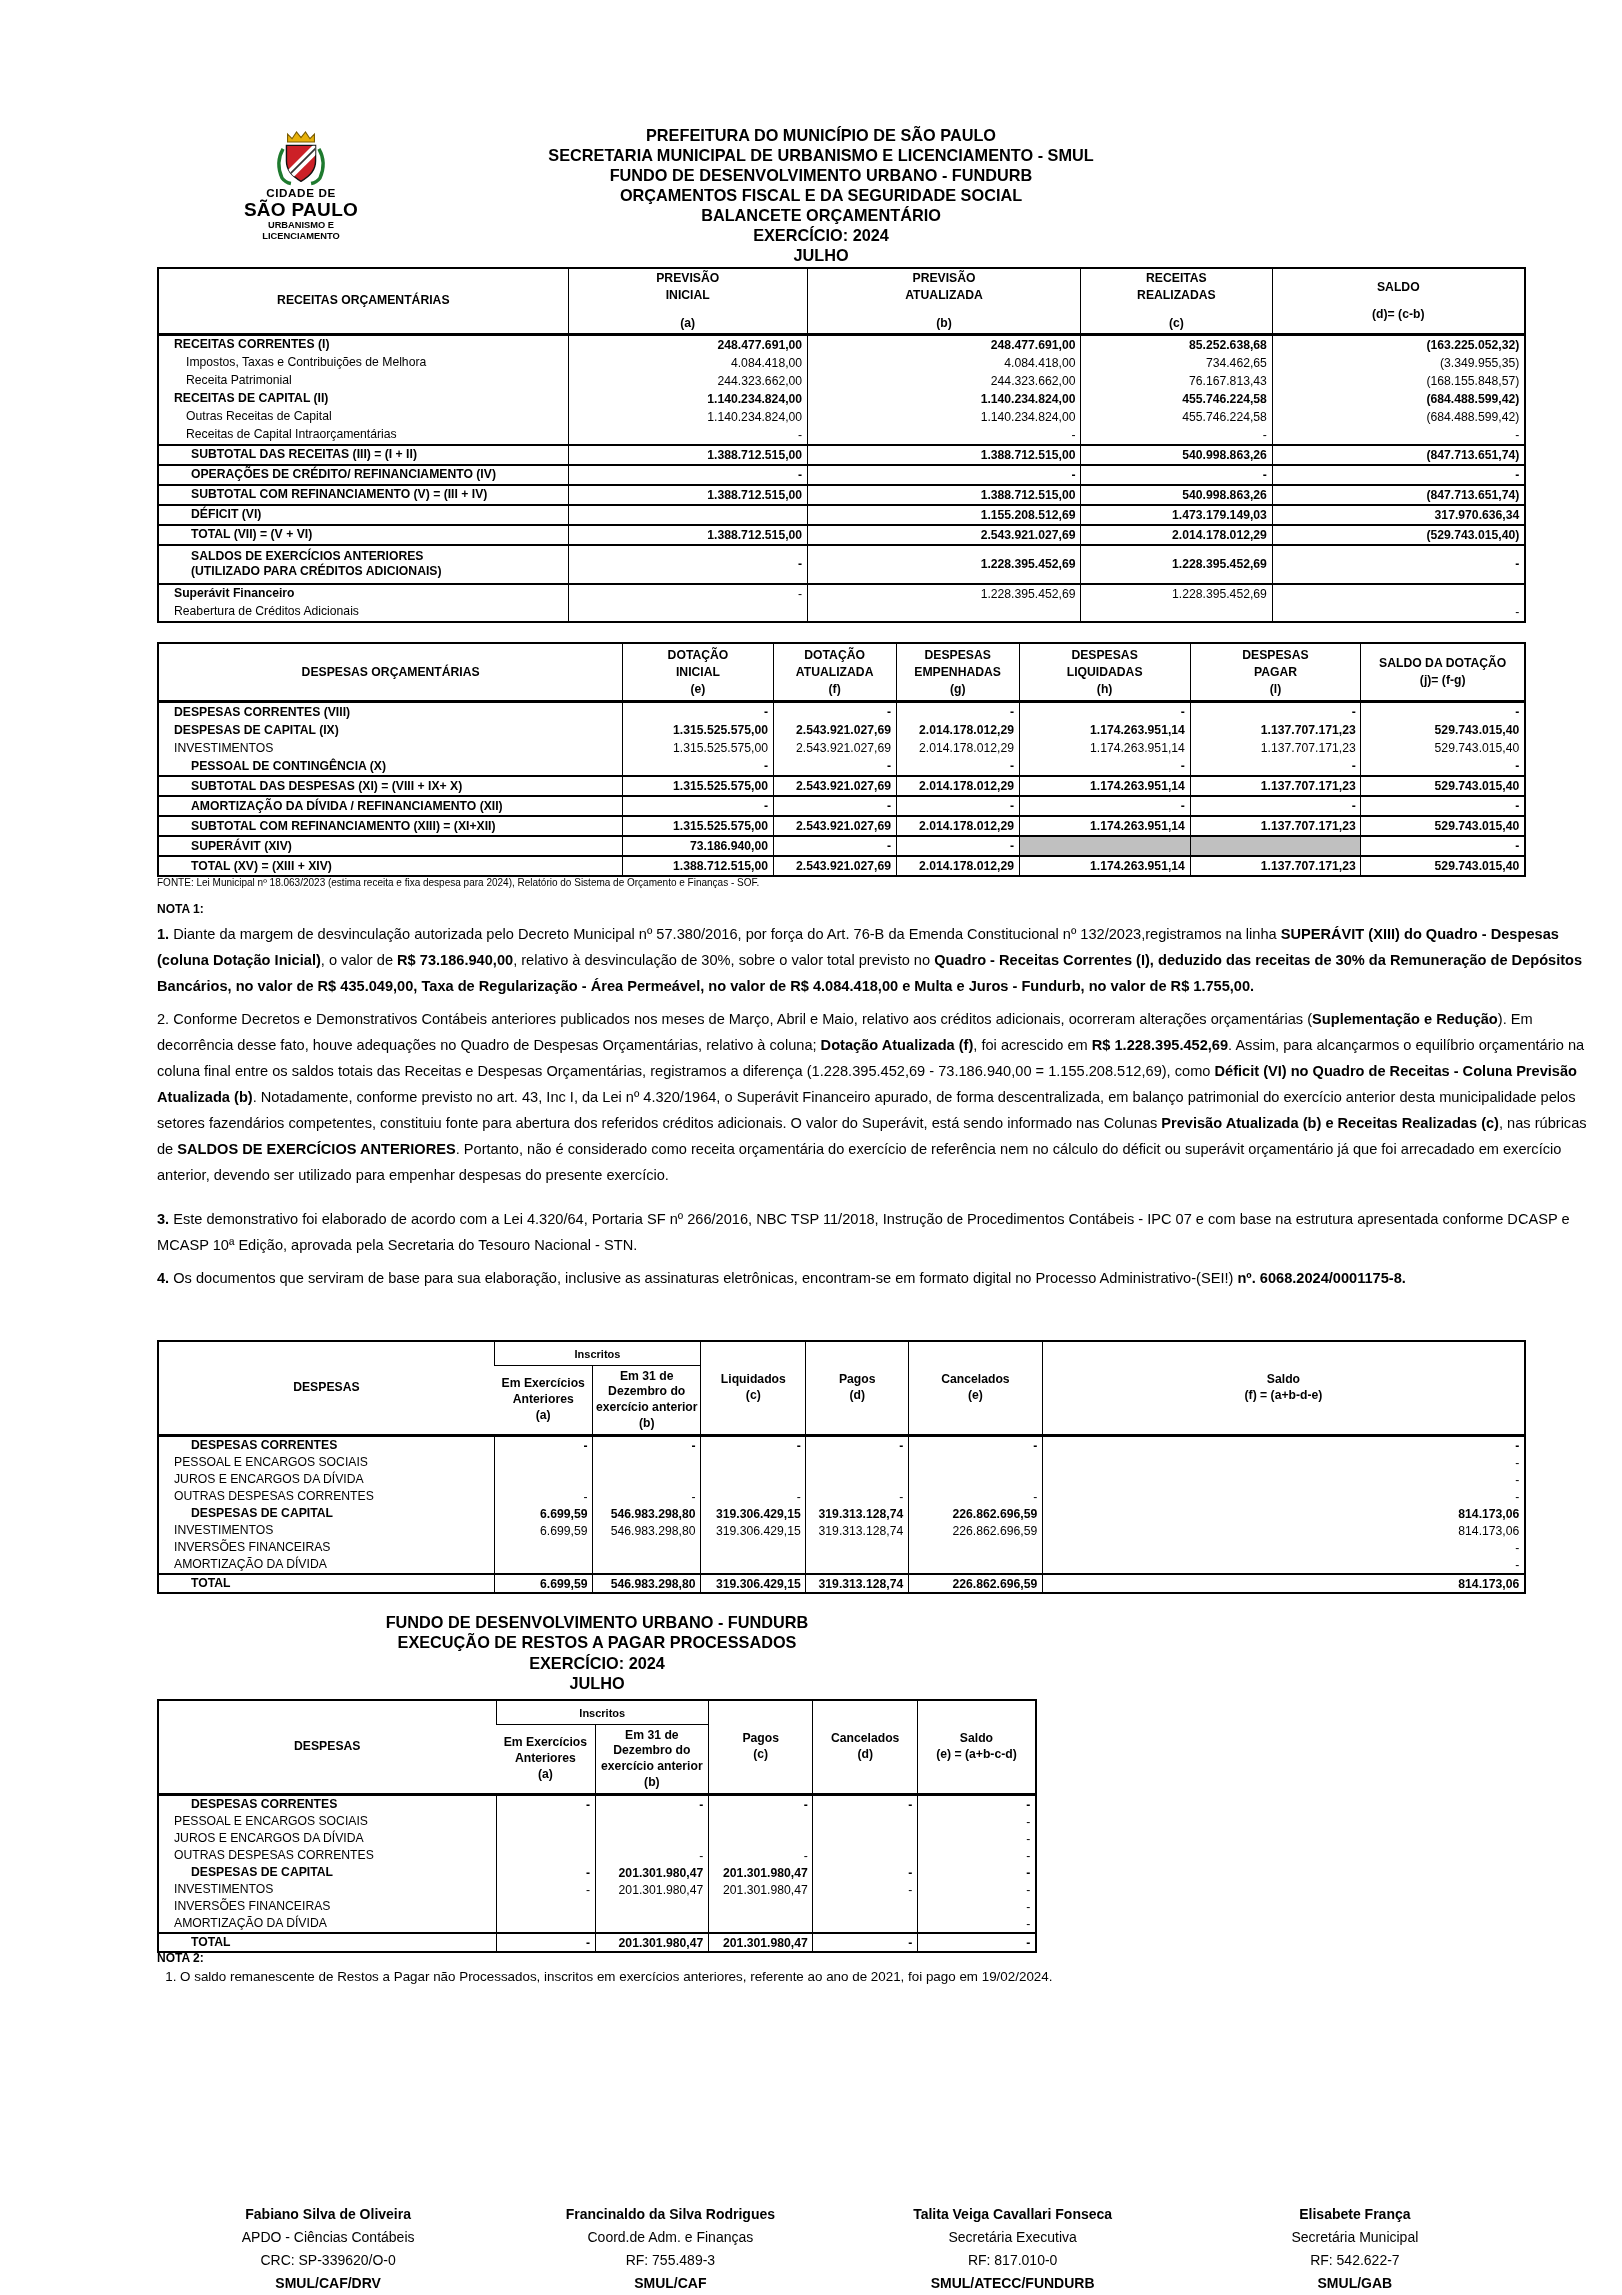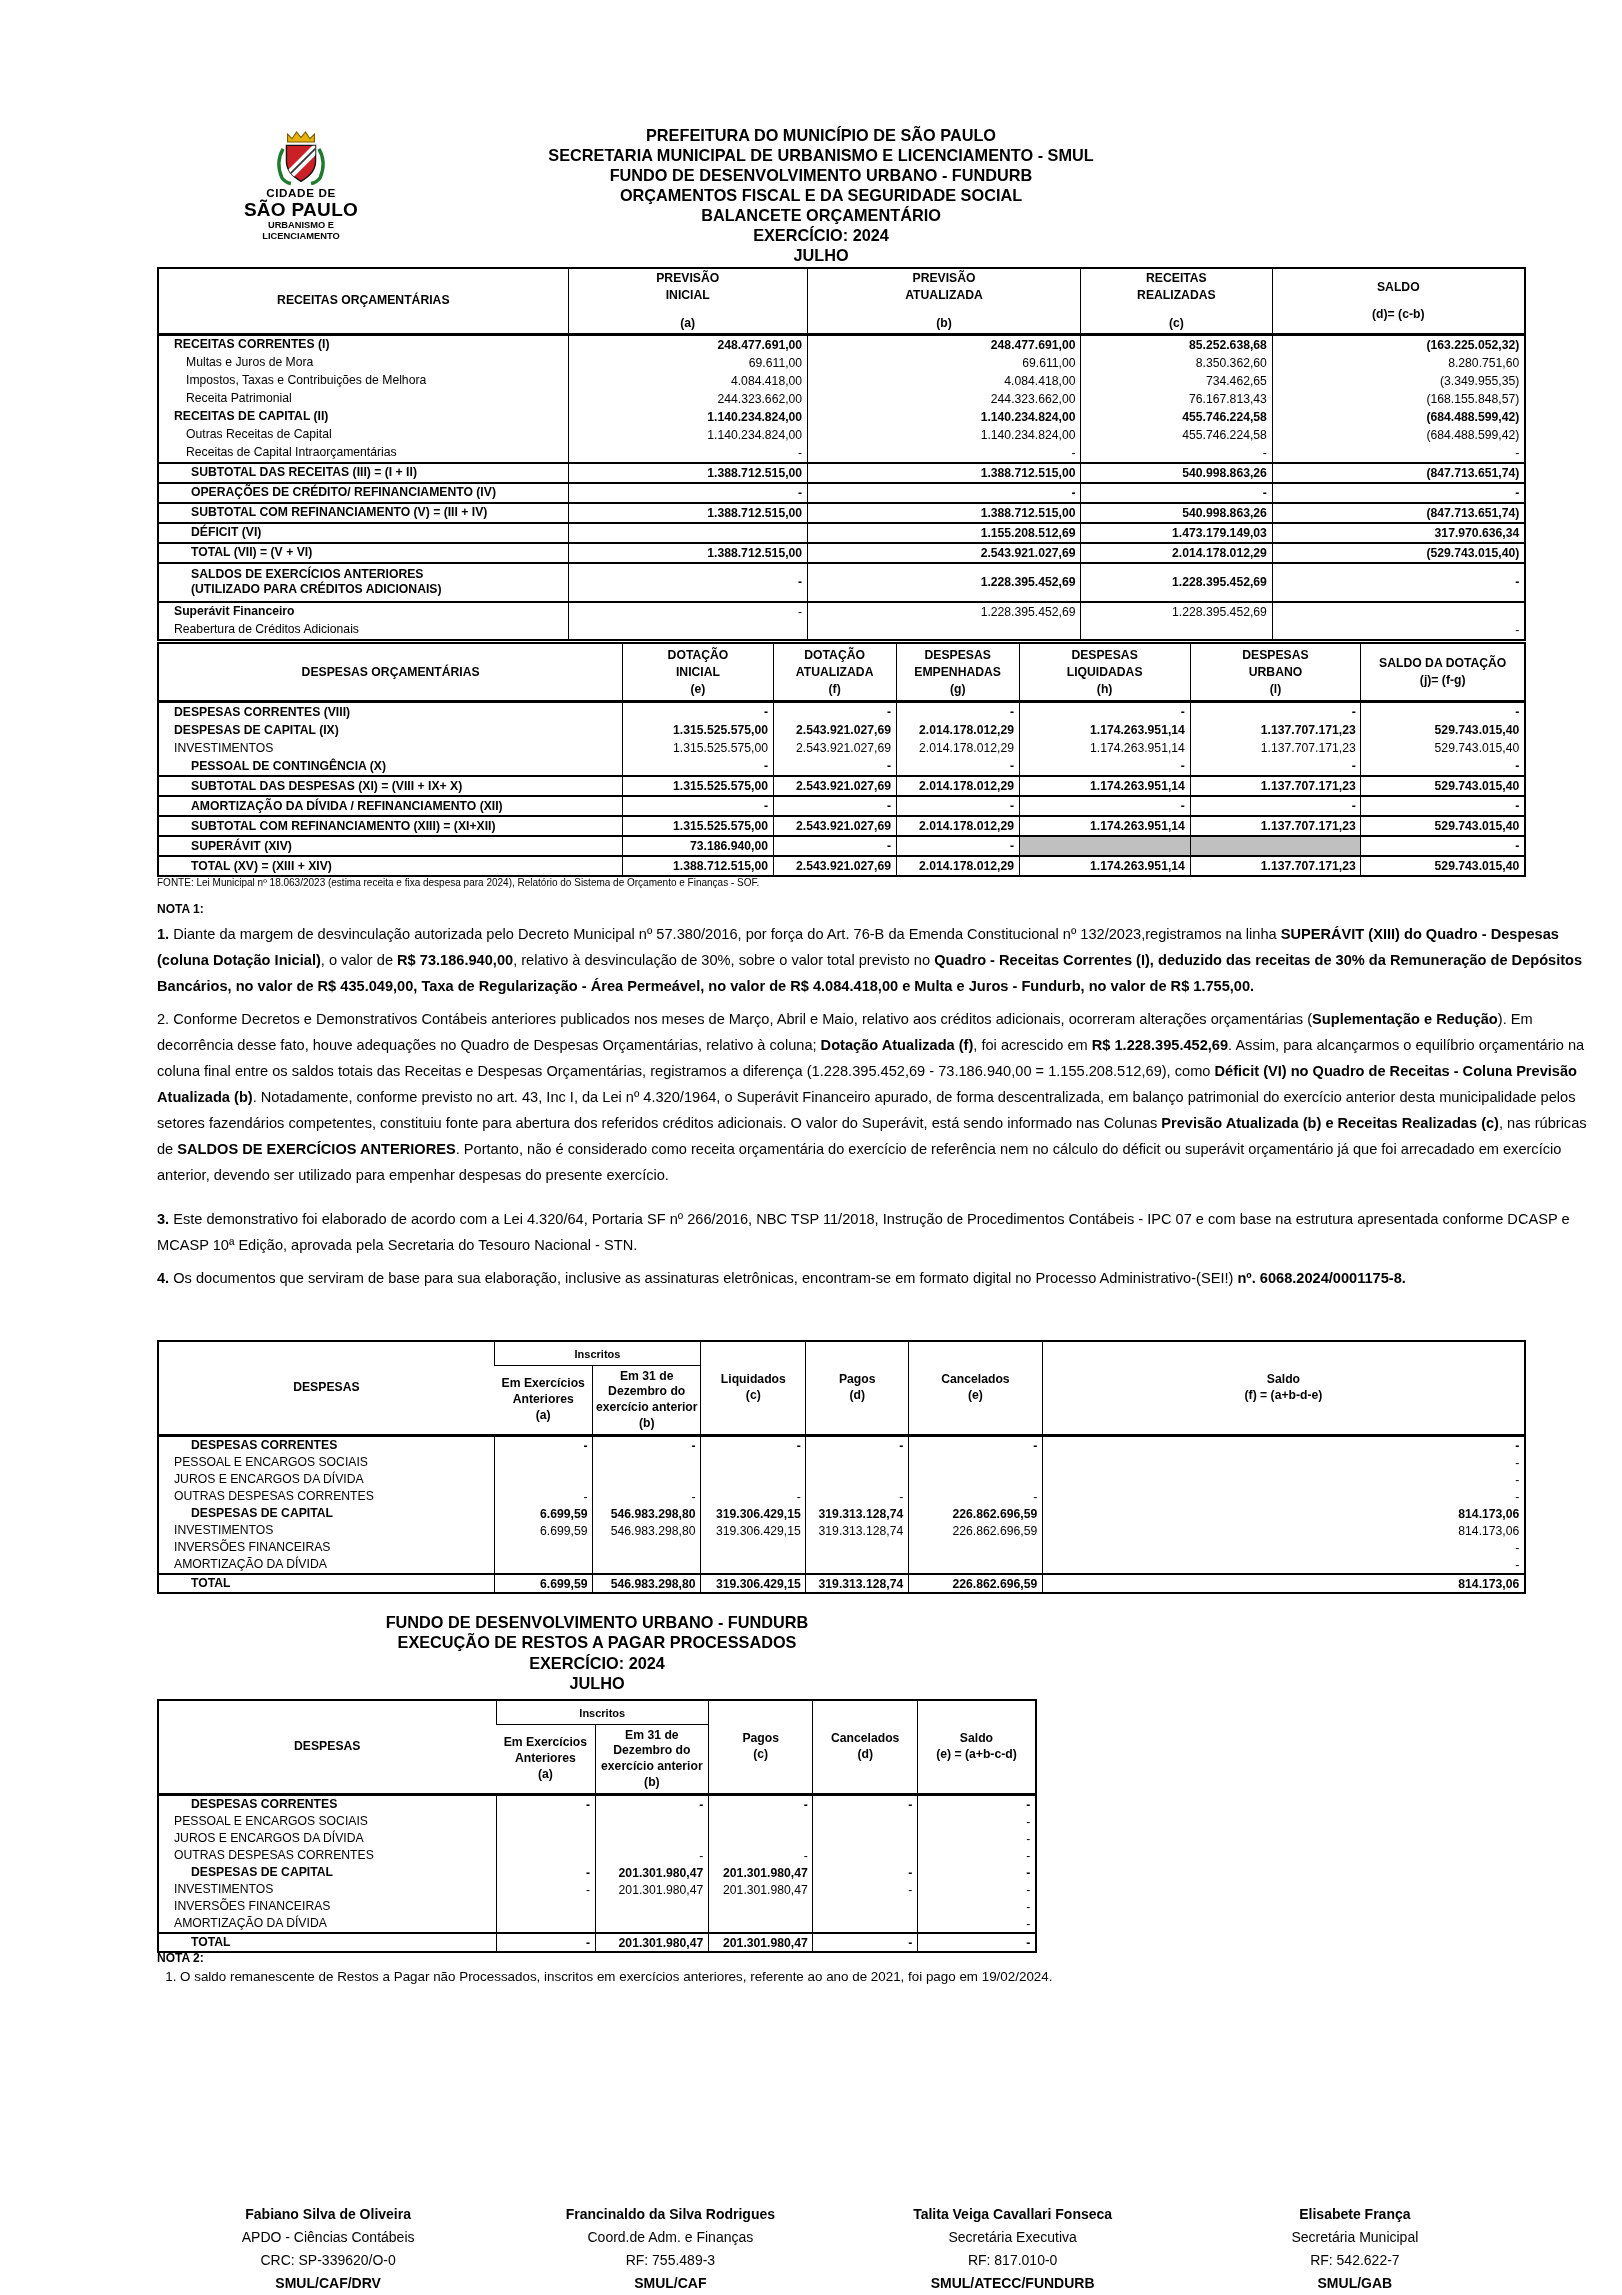--- a/index.html
+++ b/index.html
@@ -126,27 +126,20 @@
     </thead>
     <tbody>
         <tr class="bold">
           <td class="lbl i1">RECEITAS CORRENTES (I)</td>
           <td class="num">248.477.691,00</td>
           <td class="num">248.477.691,00</td>
           <td class="num">85.252.638,68</td>
           <td class="num">(163.225.052,32)</td>
         </tr>
         <tr>
-          <td class="lbl i2">Multas e Juros de Mora</td>
-          <td class="num">69.611,00</td>
-          <td class="num">69.611,00</td>
-          <td class="num">8.350.362,60</td>
-          <td class="num">8.280.751,60</td>
-        </tr>
-        <tr>
           <td class="lbl i2">Impostos, Taxas e Contribuições de Melhora</td>
           <td class="num">4.084.418,00</td>
           <td class="num">4.084.418,00</td>
           <td class="num">734.462,65</td>
           <td class="num">(3.349.955,35)</td>
         </tr>
         <tr>
           <td class="lbl i2">Receita Patrimonial</td>
           <td class="num">244.323.662,00</td>
           <td class="num">244.323.662,00</td>
@@ -266,21 +259,21 @@
             <div class="hl">EMPENHADAS</div>
             <div class="hl">(g)</div>
           </th>
         <th>
             <div class="hl">DESPESAS</div>
             <div class="hl">LIQUIDADAS</div>
             <div class="hl">(h)</div>
           </th>
         <th>
             <div class="hl">DESPESAS</div>
-            <div class="hl">URBANO</div>
+            <div class="hl">PAGAR</div>
             <div class="hl">(l)</div>
           </th>
         <th>
             <div class="hl">SALDO DA DOTAÇÃO</div>
             <div class="hl">(j)= (f-g)</div>
           </th>
       </tr>
     </thead>
     <tbody>
         <tr class="bold">

